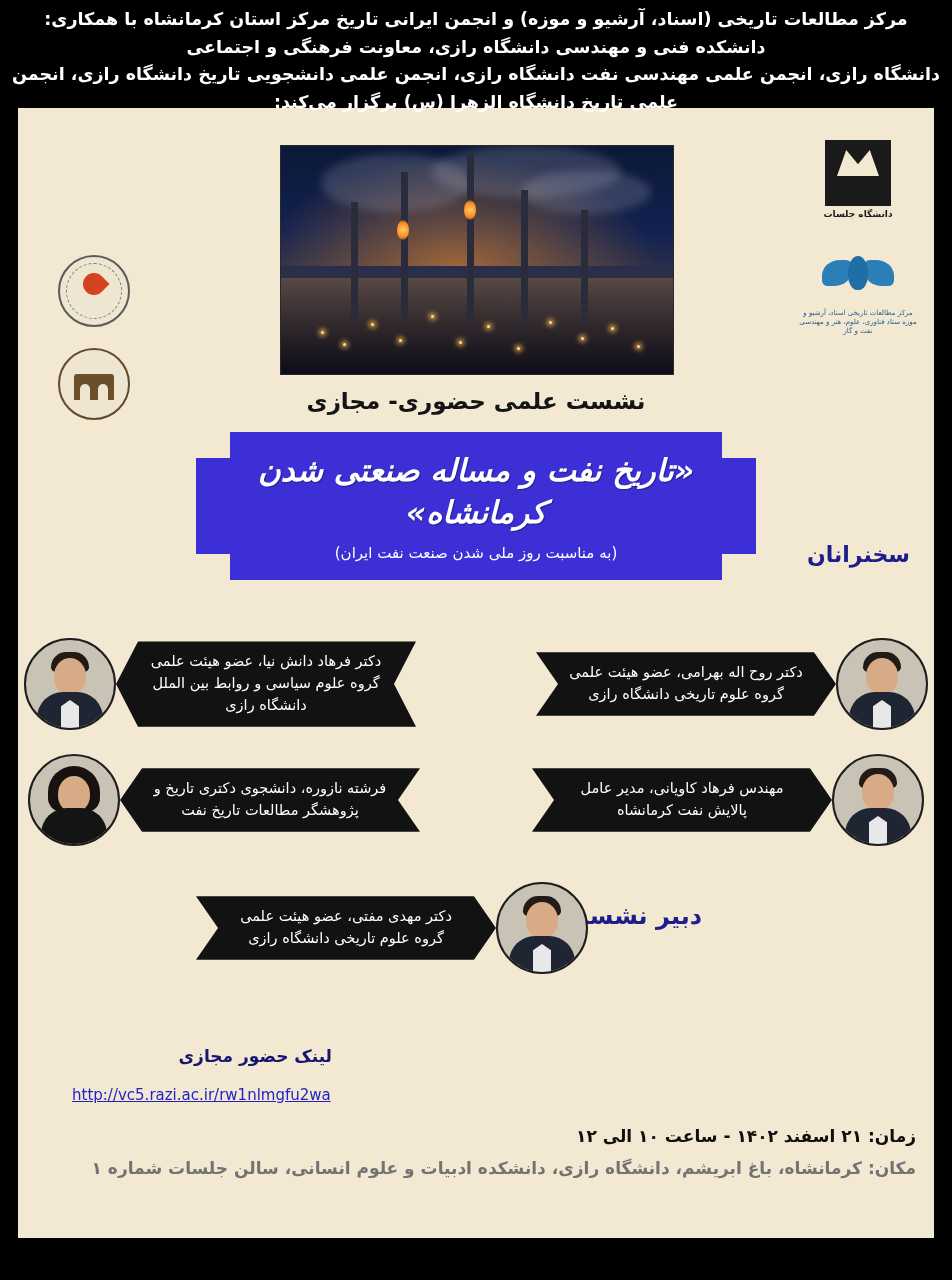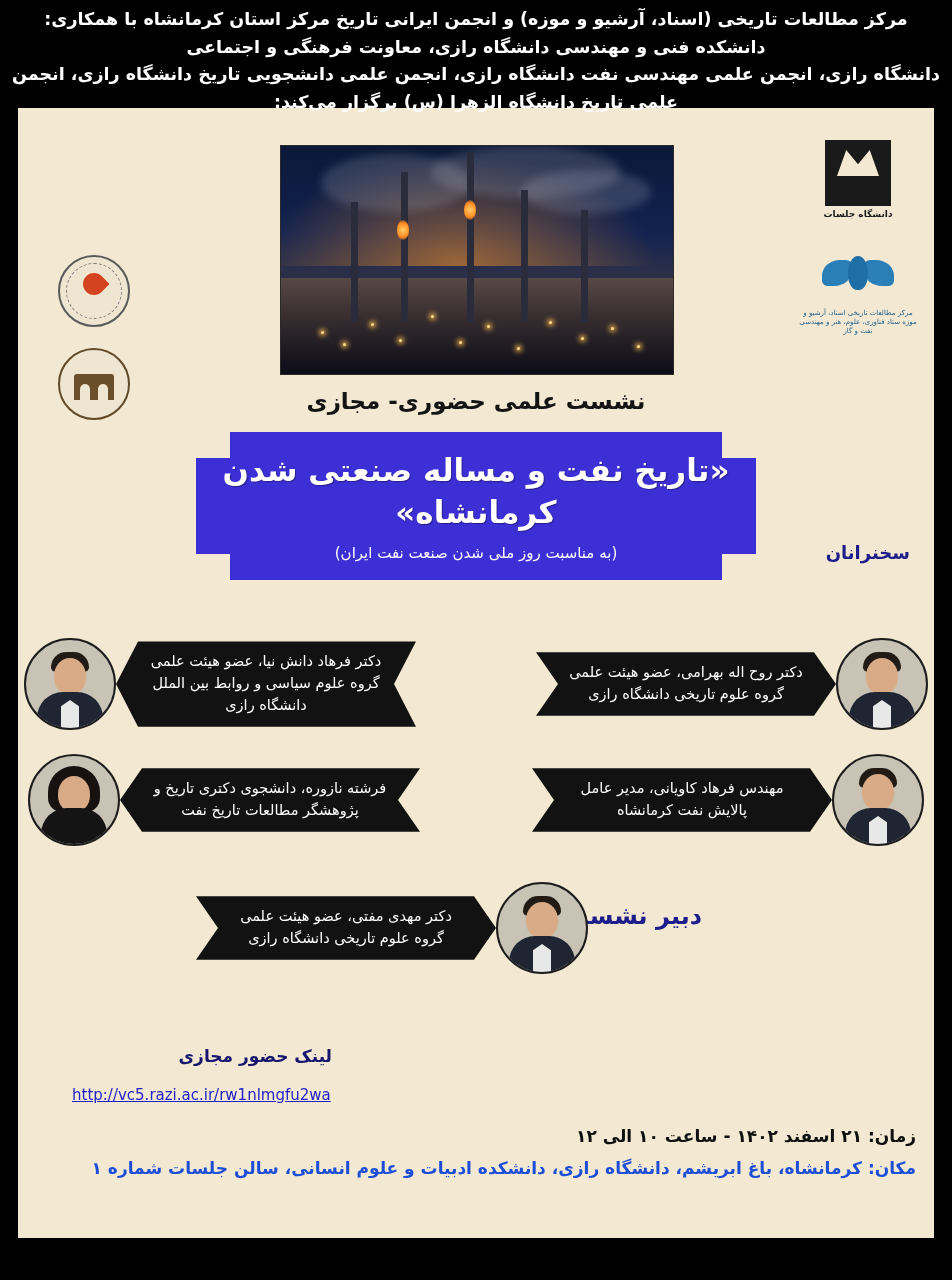--- a/index.html
+++ b/index.html
@@ -275,32 +275,33 @@
     align-items: center;
     justify-content: center;
     color: #ffffff;
     text-align: center;
   }
   .ribbon .t1 {
     font-size: 31px;
     font-weight: bold;
     line-height: 1.35;
     text-shadow: 1px 1px 1px rgba(0,0,0,.35);
+    font-style: italic;
   }
   .ribbon .t2 {
     font-size: 15px;
     margin-top: 10px;
     font-weight: normal;
   }
 
   
   .speakers-heading {
     position: absolute;
     top: 542px; right: 42px;
-    font-size: 18px;
+    font-size: 22px;
     font-weight: bold;
     color: #1d1d8c;
   }
   .secretary-heading {
     position: absolute;
     top: 902px; right: 250px;
     font-size: 24px;
     font-weight: bold;
     color: #1d1d8c;
   }
@@ -418,21 +419,21 @@
     top: 1126px; right: 36px;
     font-size: 17px;
     font-weight: bold;
     color: #0f0f0f;
   }
   .info-place {
     position: absolute;
     top: 1158px; right: 36px;
     font-size: 17px;
     font-weight: bold;
-    color: #1d4ed8;
+    color: #737373;
   }
 </style>
 </head>
 <body>
 
 <div class="poster">
 
   <div class="top-banner">
     <p>مرکز مطالعات تاریخی (اسناد، آرشیو و موزه) و انجمن ایرانی تاریخ مرکز استان کرمانشاه با همکاری: دانشکده فنی و مهندسی دانشگاه رازی، معاونت فرهنگی و اجتماعی</p>
     <p>دانشگاه رازی، انجمن علمی مهندسی نفت دانشگاه رازی، انجمن علمی دانشجویی تاریخ دانشگاه رازی، انجمن علمی تاریخ دانشگاه الزهرا (س) برگزار می‌کند:</p>

